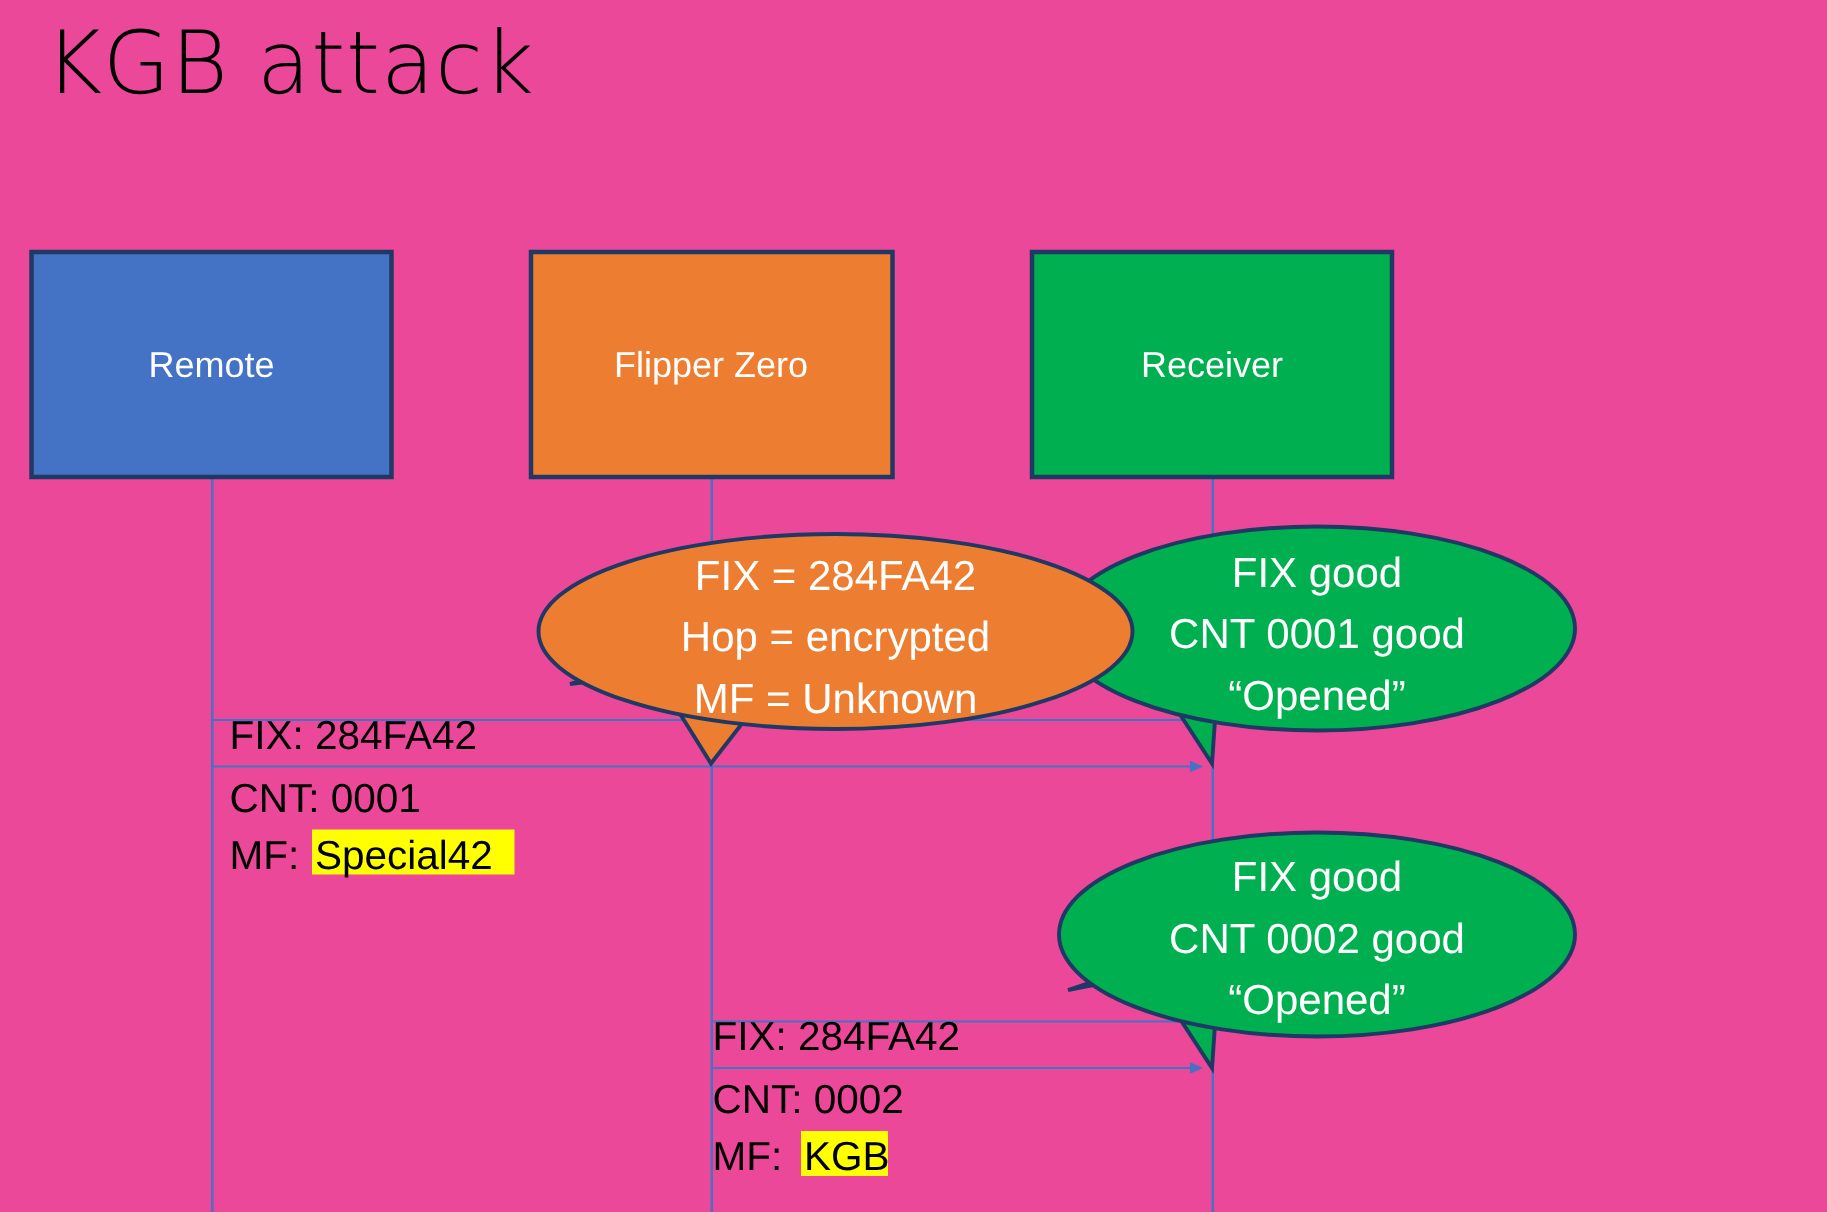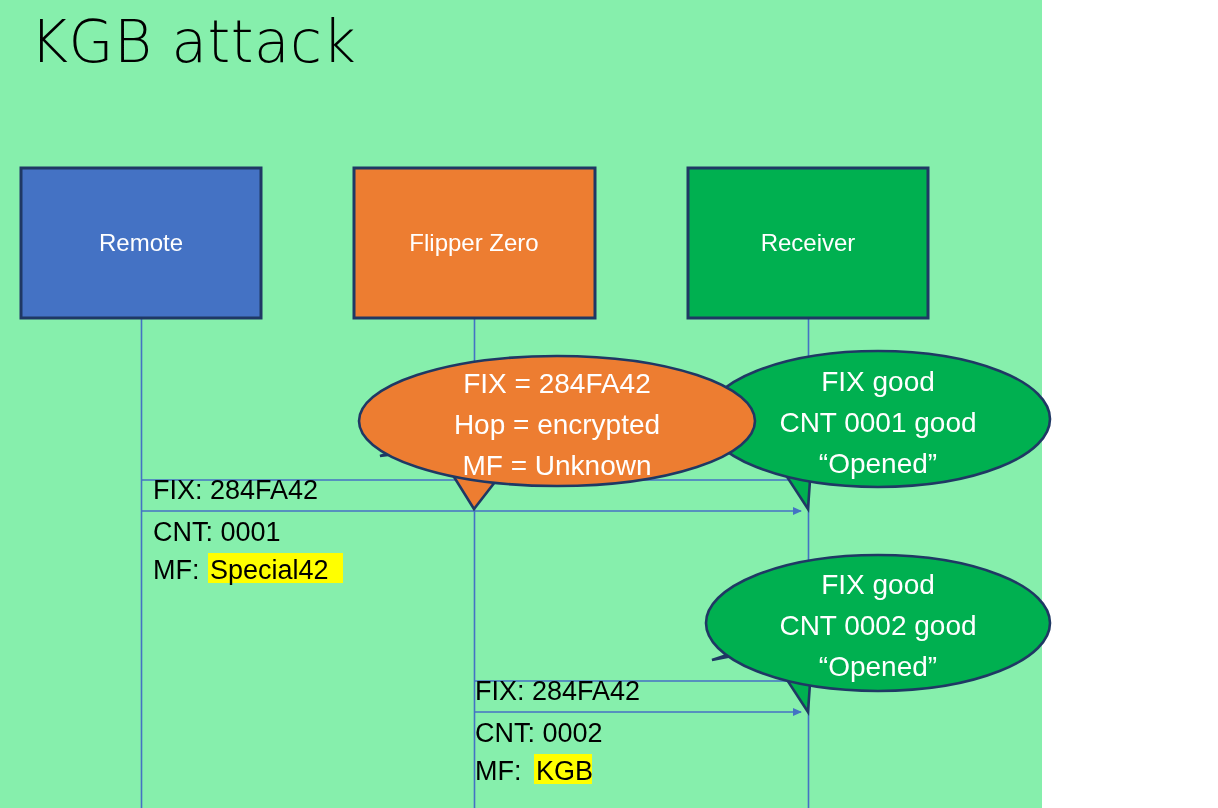--- a/index.html
+++ b/index.html
@@ -8,23 +8,23 @@
     background: #ffffff;
   }
   body {
     width: 1218px;
     height: 808px;
     overflow: hidden;
     font-family: "Liberation Sans", sans-serif;
   }
   #slide {
     position: relative;
-    width: 1042px;
+    width: 1218px;
     height: 808px;
-    background: #86efac;
+    background: #ec4899;
   }
   #slide-title {
     position: absolute;
     left: 30px;
     top: 8px;
     font-size: 58px;
     font-weight: 300;
     color: #000000;
     letter-spacing: 0.5px;
     white-space: nowrap;

